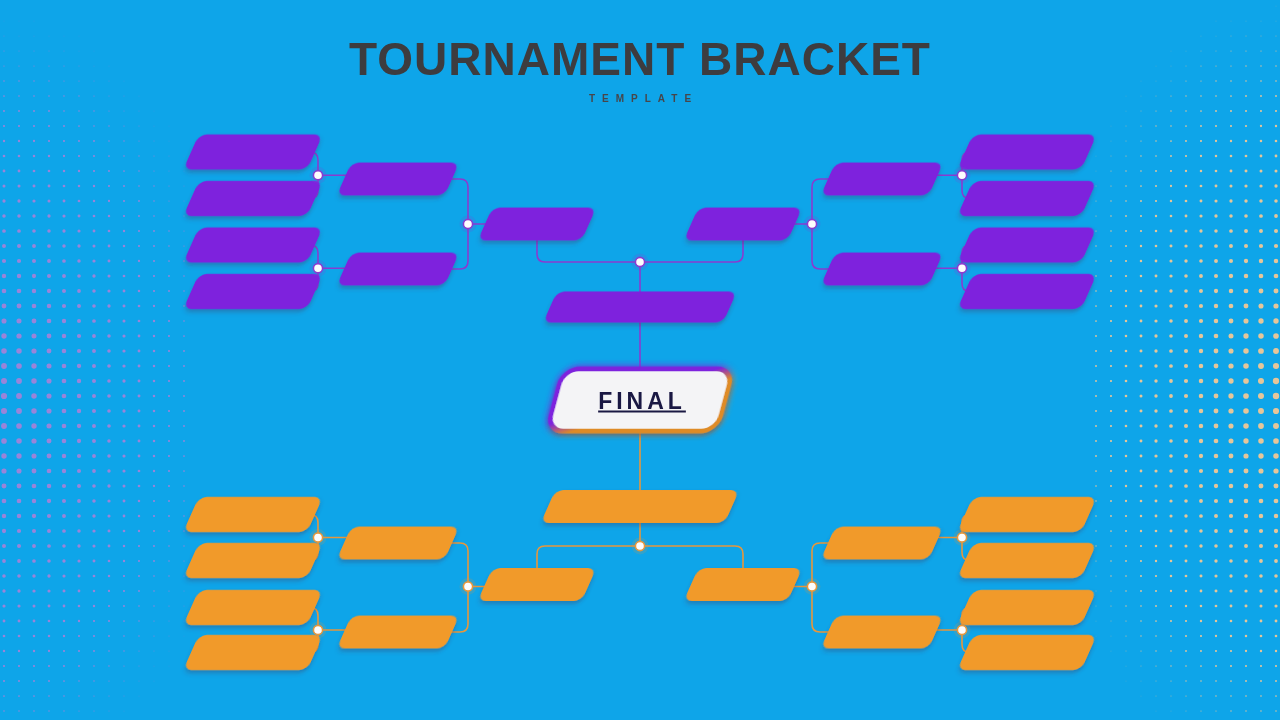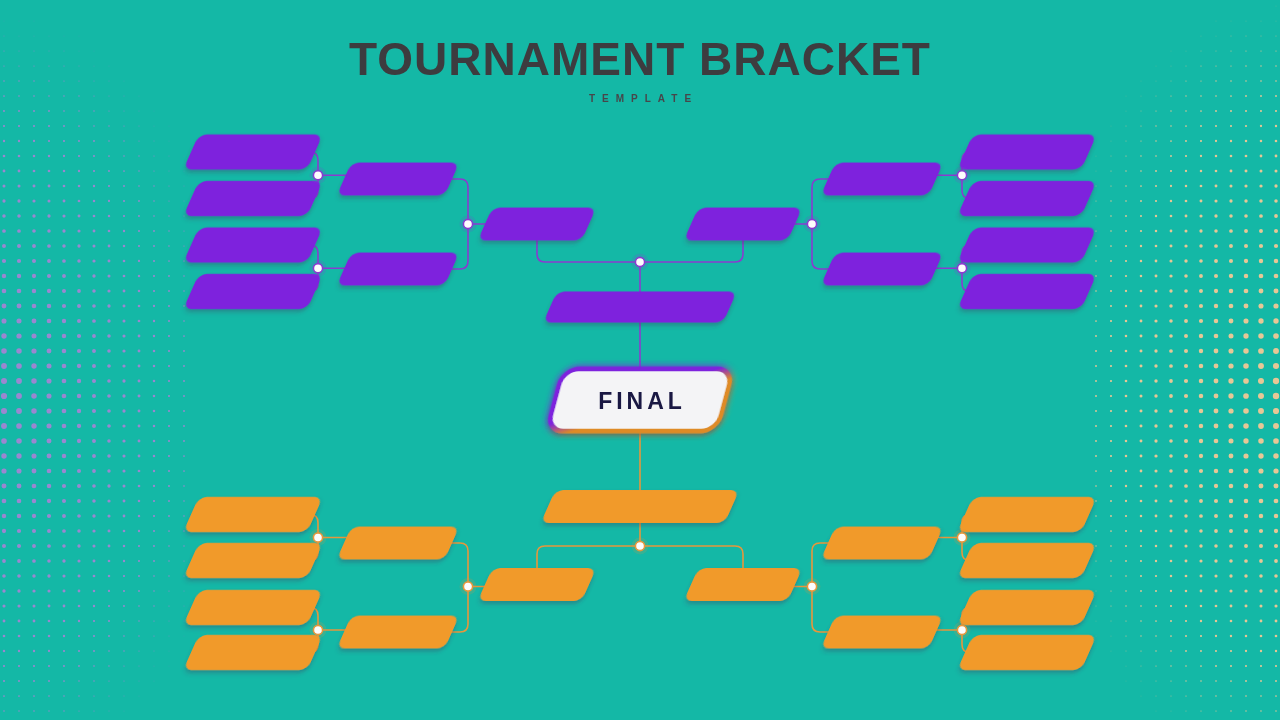--- a/index.html
+++ b/index.html
@@ -3,26 +3,26 @@
 <meta charset="utf-8">
 <style>
   html,body{margin:0;padding:0;}
   body{background:#e8e7e5;font-family:"Liberation Sans", sans-serif;}
   .stage{position:relative;width:1280px;height:720px;overflow:hidden;background:#F2F1EF;}
   .stage svg{position:absolute;left:0;top:0;}
   .titles{position:absolute;top:36px;left:0;width:100%;text-align:center;pointer-events:none;}
   .titles h1{margin:0;font-size:46px;line-height:1;font-weight:800;letter-spacing:1px;color:#3D3C3F;}
   .subtitle{margin-top:11px;font-size:10px;font-weight:700;letter-spacing:7px;text-indent:7px;color:#47464A;}
   .final-label{position:absolute;left:640px;top:401px;transform:translate(-50%,-50%);
-    font-size:23px;font-weight:800;letter-spacing:4px;text-indent:4px;color:#1A1843;pointer-events:none;}
+    font-size:23px;font-weight:800;letter-spacing:4px;text-indent:4px;color:#1A1843;pointer-events:none;text-decoration:underline;}
 </style>
 </head>
 <body>
 
-<div class="stage" style="background: #14b8a6;">
+<div class="stage" style="background: #0ea5e9;">
   <svg id="bracket" width="1280" height="720" viewBox="0 0 1280 720">
       <defs>
         <filter id="slotShadow" x="-40%" y="-40%" width="190%" height="190%">
           <feDropShadow dx="1" dy="3" stdDeviation="2.2" flood-color="#44345a" flood-opacity="0.35"></feDropShadow>
         </filter>
         <filter id="soft" x="-40%" y="-40%" width="190%" height="190%">
           <feGaussianBlur stdDeviation="3"></feGaussianBlur>
         </filter>
         <linearGradient id="fgrad" x1="0" y1="0" x2="1" y2="1">
           <stop offset="0" stop-color="#7E22DD"></stop>

